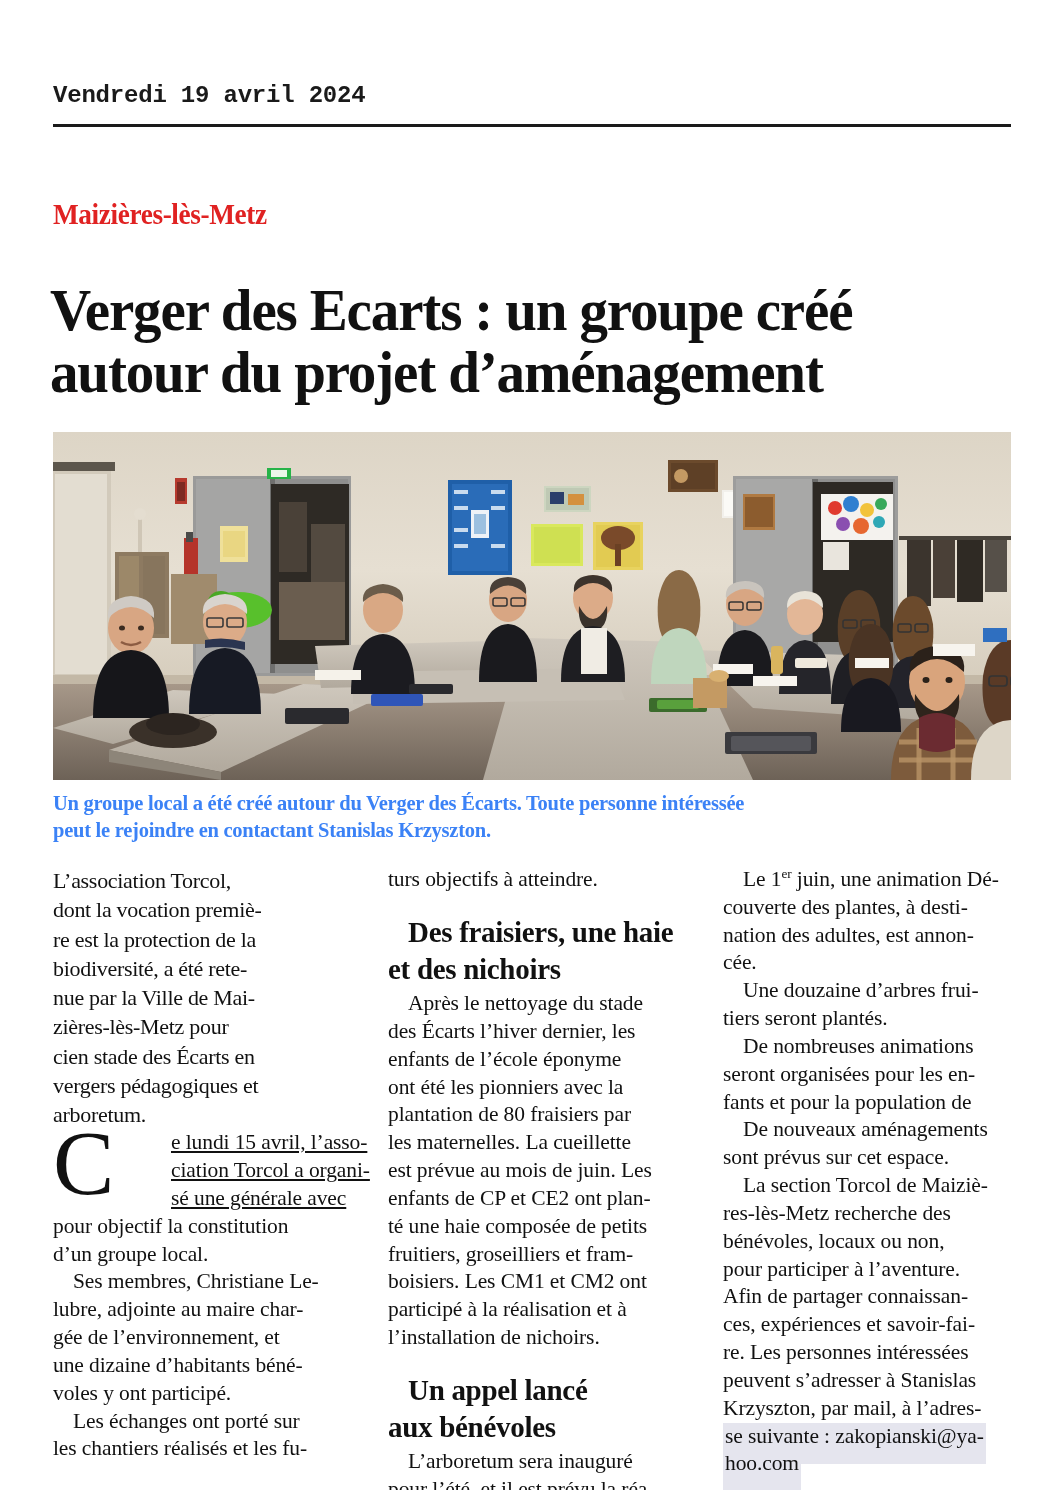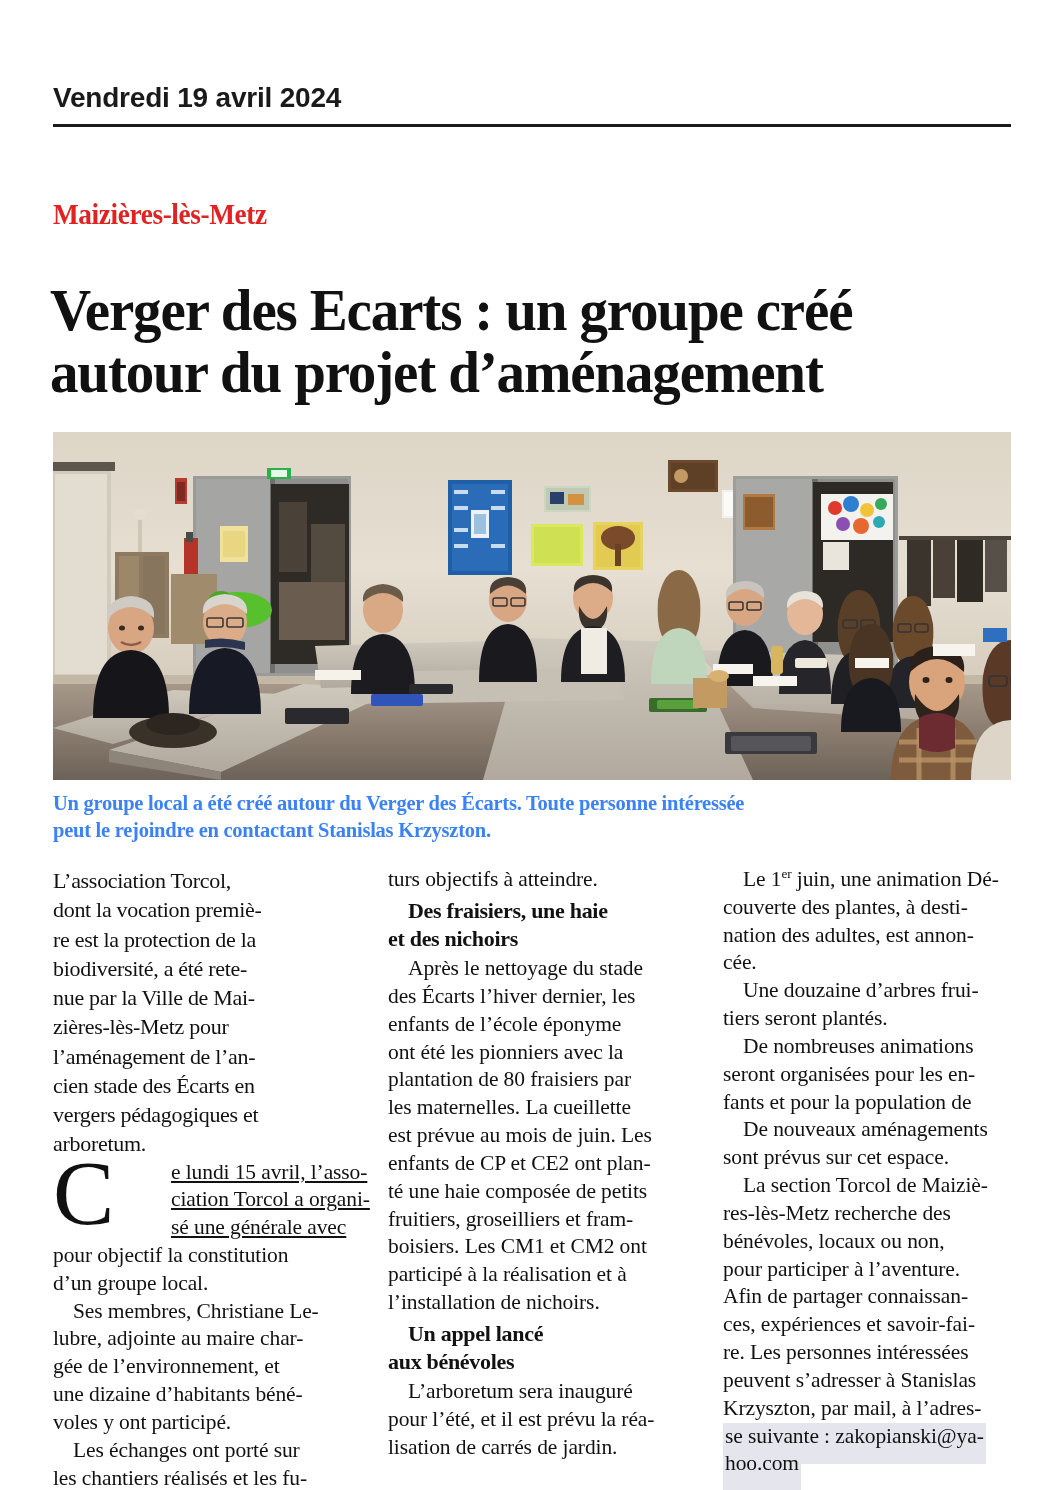--- a/index.html
+++ b/index.html
@@ -23,23 +23,23 @@
     width: 1062px;
     height: 1490px;
     background: #fff;
   }
 
   
   .dateline {
     position: absolute;
     left: 53px;
     top: 82px;
-    font-family: Liberation Sans, sans-serif;
+    font-family: Liberation Mono, monospace;
     font-weight: bold;
-    font-size: 28px;
+    font-size: 24px;
     letter-spacing: -0.2px;
     color: #1a1a1a;
     white-space: nowrap;
   }
   .rule-top {
     position: absolute;
     left: 53px;
     top: 124px;
     width: 958px;
     height: 3px;
@@ -121,24 +121,24 @@
   .lead .line {
     font-weight: normal;
     font-size: 22px;
     line-height: 1.33;
     letter-spacing: -0.3px;
   }
   .lead { margin-bottom: 11px; }
 
   .subhead {
     font-weight: bold;
-    font-size: 22px;
+    font-size: 29px;
     line-height: 1.28;
     letter-spacing: -0.3px;
-    margin-top: 3px;
+    margin-top: 20px;
     margin-bottom: 2px;
   }
   .subhead .line { white-space: nowrap; }
   .subhead .line.indent { padding-left: 20px; }
 
   .indent { padding-left: 20px; }
 
   
   .dropcap-para {
     position: relative;
@@ -418,21 +418,20 @@
   </div>
 
   <div class="col" id="col1">
     <p class="lead">
       <span class="line">L’association Torcol,</span>
       <span class="line">dont la vocation premiè-</span>
       <span class="line">re est la protection de la</span>
       <span class="line">biodiversité, a été rete-</span>
       <span class="line">nue par la Ville de Mai-</span>
       <span class="line">zières-lès-Metz pour</span>
-      <span class="line">l’aménagement de l’an-</span>
       <span class="line">cien stade des Écarts en</span>
       <span class="line">vergers pédagogiques et</span>
       <span class="line">arboretum.</span>
     </p>
 
     <p class="dropcap-para">
       <span class="dropcap">C</span>
       <span class="line dc">e lundi 15 avril, l’asso-</span>
       <span class="line dc">ciation Torcol a organi-</span>
       <span class="line dc">sé une générale avec</span>

